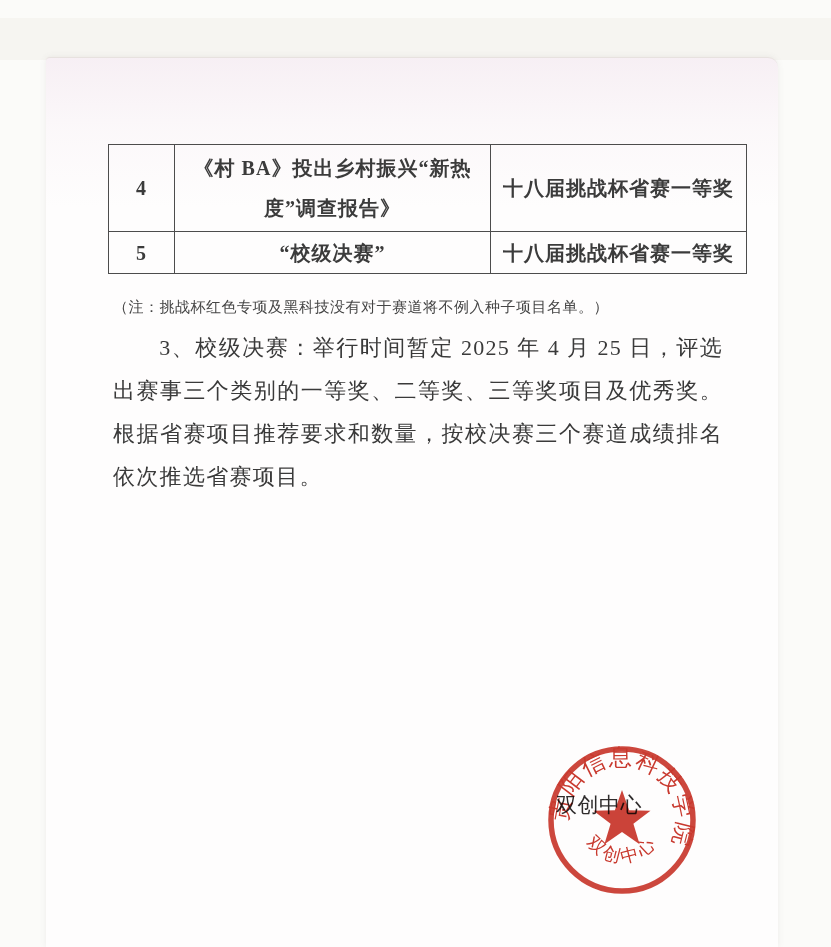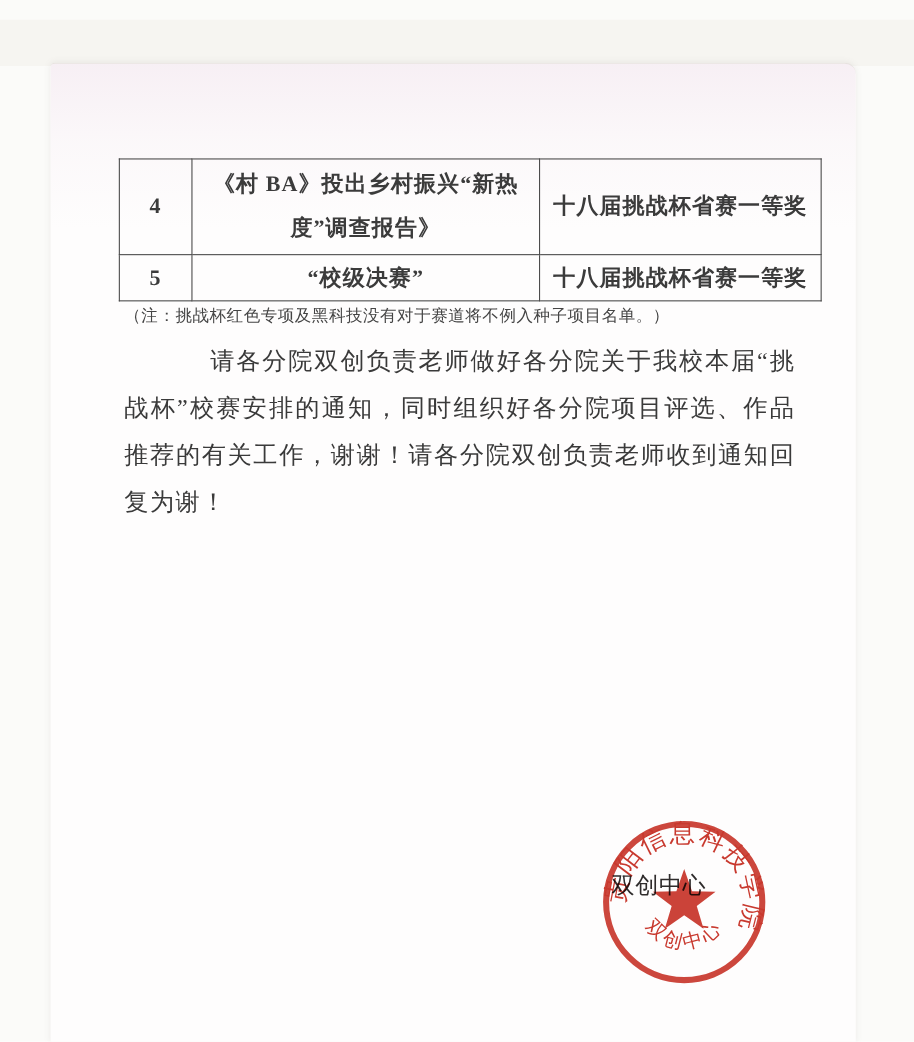--- a/index.html
+++ b/index.html
@@ -39,21 +39,21 @@
     letter-spacing:1px;
     font-weight:bold;
   }
   td.col-no{width:57px;}
   td.col-project{width:307px;}
   td.col-award{width:247px;letter-spacing:1.5px;font-size:19.5px;}
   tr.row-tall td{height:86px;}
   tr.row-short td{height:41px;}
 
   .note{
-    margin-top:4px;
+    margin-top:24px;
     font-size:15px;color:#454545;
     letter-spacing:.5px;
     white-space:nowrap;
   }
   .body-text{margin-top:9px;width:610px;}
   .body-text p{
     margin:0;
     font-size:22px;line-height:43px;
     letter-spacing:1.3px;
     text-align:justify;
@@ -96,21 +96,21 @@
           <td class="col-no">5</td>
           <td class="col-project">“校级决赛”</td>
           <td class="col-award">十八届挑战杯省赛一等奖</td>
         </tr>
       </tbody>
     </table>
 
     <div class="note">（注：挑战杯红色专项及黑科技没有对于赛道将不例入种子项目名单。）</div>
 
     <div class="body-text">
-      <p class="indent-4">请各分院双创负责老师做好各分院关于我校本届“挑战杯”校赛安排的通知，同时组织好各分院项目评选、作品推荐的有关工作，谢谢！请各分院双创负责老师收到通知回复为谢！</p>
+      <p class="indent-2">3、校级决赛：举行时间暂定 2025 年 4 月 25 日，评选出赛事三个类别的一等奖、二等奖、三等奖项目及优秀奖。根据省赛项目推荐要求和数量，按校决赛三个赛道成绩排名依次推选省赛项目。</p>
     </div>
   </div>
 
   <div class="sign-name">双创中心</div>
 
   <svg class="stamp" viewBox="0 0 160 160" xmlns="http://www.w3.org/2000/svg">
     <defs>
       <path id="arcTop" d="M 25.8 89.5 A 55 55 0 1 1 125.0 111.5" fill="none"></path>
       <path id="arcBottom" d="M 45.6 104.1 A 42 42 0 0 0 114.4 104.1" fill="none"></path>
     </defs>

